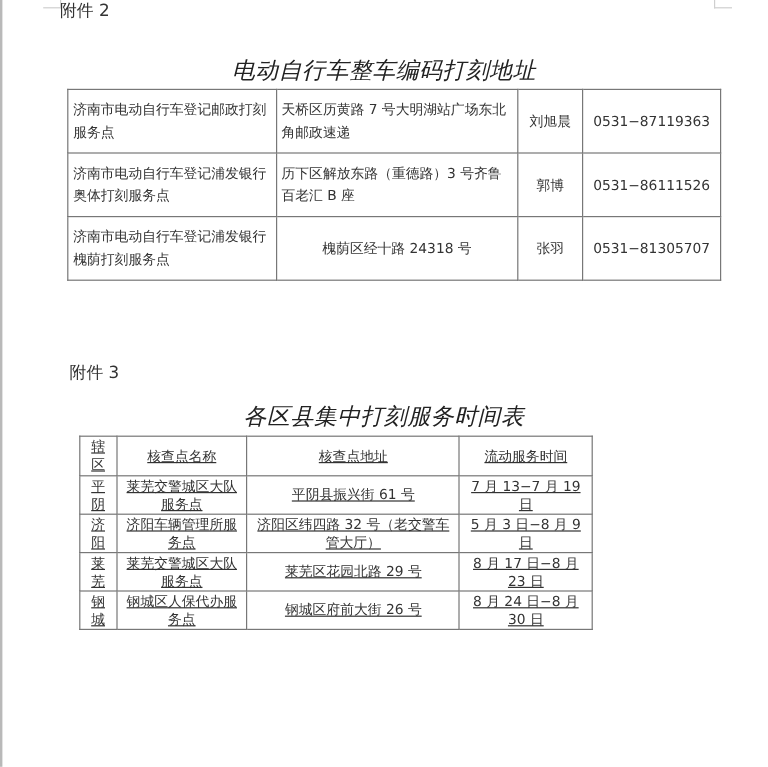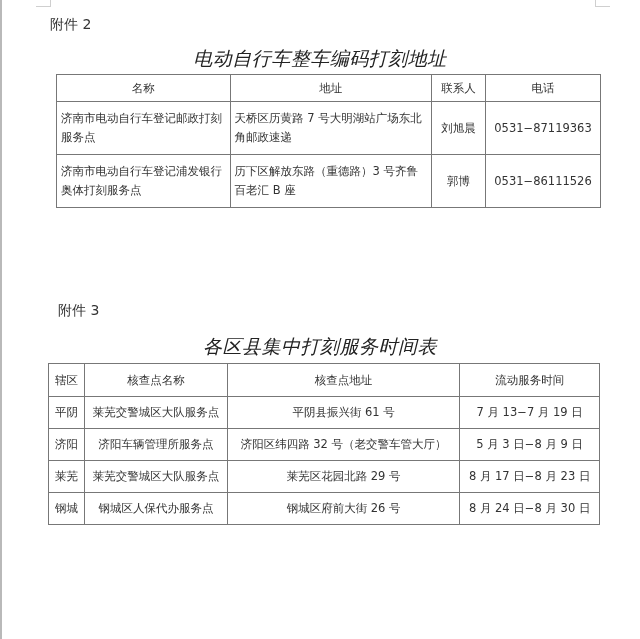--- a/index.html
+++ b/index.html
@@ -12,62 +12,62 @@
   .corner-mark { position: absolute; top: 0; width: 14px; height: 6px; border-color: #cfcfcf; border-style: solid; }
   .corner-tl { left: 36px; border-width: 0 1px 1px 0; }
   .corner-tr2 { left: 595px; border-width: 0 0 1px 1px; }
   .attach-label { position: absolute; font-size: 14px; color: #333; }
   .doc-title { position: absolute; left: 0; width: 640px; text-align: center; font-size: 19px; color: #222; letter-spacing: 0.5px; font-style: italic; }
   table { position: absolute; border-collapse: collapse; font-size: 11.5px; color: #333; }
   td, th { border: 1px solid #777; padding: 0 4px; font-weight: normal; }
   th { text-align: center; height: 26px; }
   .t1 { left: 56px; top: 74px; width: 545px; }
   .t1 td { height: 52px; line-height: 19px; }
-  .t2 { left: 48px; top: 363px; width: 552px; }
+  .t2 { left: 66px; top: 363px; width: 428px; text-decoration: underline; }
   .t2 th { height: 32px; }
   .t2 td { height: 31px; text-align: center; }
   .c { text-align: center; }
   .l { text-align: left; }
   .watermark { position: absolute; left: 560px; top: 592px; width: 28px; height: 28px; background: rgba(255,255,255,0.75); }
 </style>
 </head>
 <body>
 
 <div class="page-edge-left"></div>
 <div class="corner-mark corner-tl"></div>
 <div class="corner-mark corner-tr2"></div>
 
-<div class="attach-label" style="left:50px; top:16px;">附件 2</div>
+<div class="attach-label" style="left:50px; top:0;">附件 2</div>
 <div class="doc-title" style="top:46px;">电动自行车整车编码打刻地址</div>
 
 <table class="t1">
   <colgroup>
       <col style="width:174px">
       <col style="width:202px">
       <col style="width:54px">
       <col style="width:115px">
     </colgroup>
   <tbody>
-      <tr>
-    <th>名称</th>
-    <th>地址</th>
-    <th>联系人</th>
-    <th>电话</th>
-  </tr>
   <tr>
     <td class="l">济南市电动自行车登记邮政打刻服务点</td>
     <td class="l">天桥区历黄路 7 号大明湖站广场东北角邮政速递</td>
     <td class="c">刘旭晨</td>
     <td class="c">0531−87119363</td>
   </tr>
   <tr>
     <td class="l">济南市电动自行车登记浦发银行奥体打刻服务点</td>
     <td class="l">历下区解放东路（重德路）3 号齐鲁百老汇 B 座</td>
     <td class="c">郭博</td>
     <td class="c">0531−86111526</td>
+  </tr>
+  <tr>
+    <td class="l">济南市电动自行车登记浦发银行槐荫打刻服务点</td>
+    <td class="c">槐荫区经十路 24318 号</td>
+    <td class="c">张羽</td>
+    <td class="c">0531−81305707</td>
   </tr>
 </tbody>
   </table>
 
 <div class="attach-label" style="left:58px; top:302px;">附件 3</div>
 <div class="doc-title" style="top:334px;">各区县集中打刻服务时间表</div>
 
 <table class="t2">
   <colgroup>
       <col style="width:33px">

